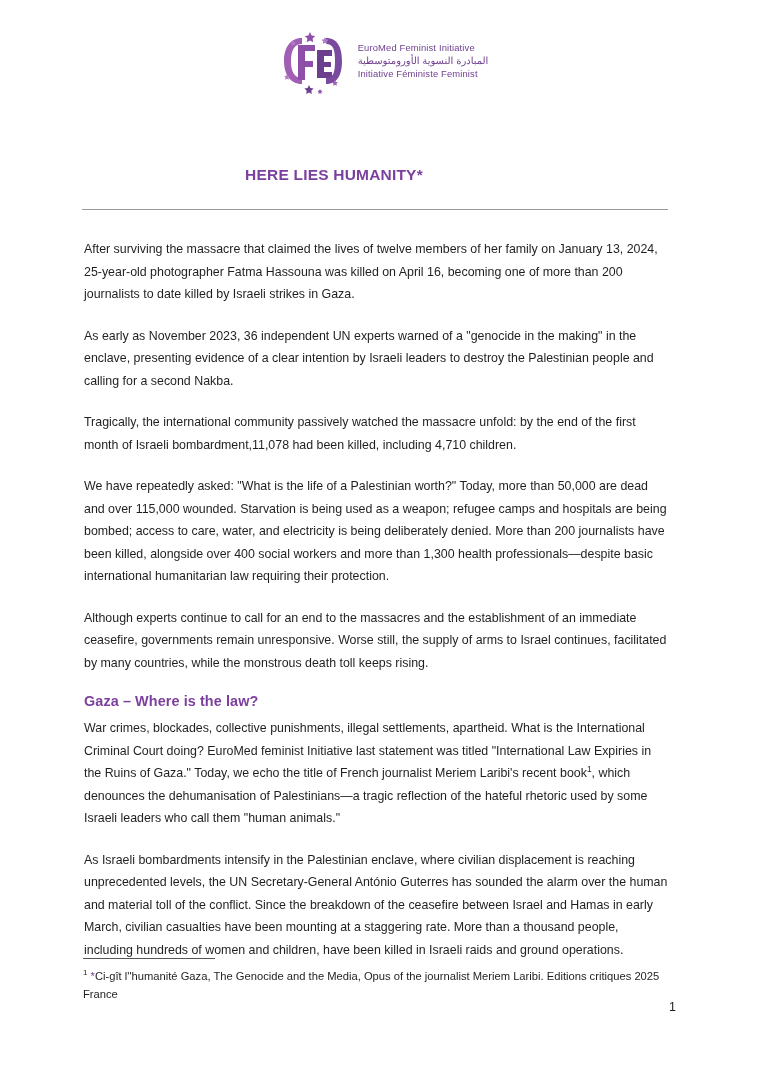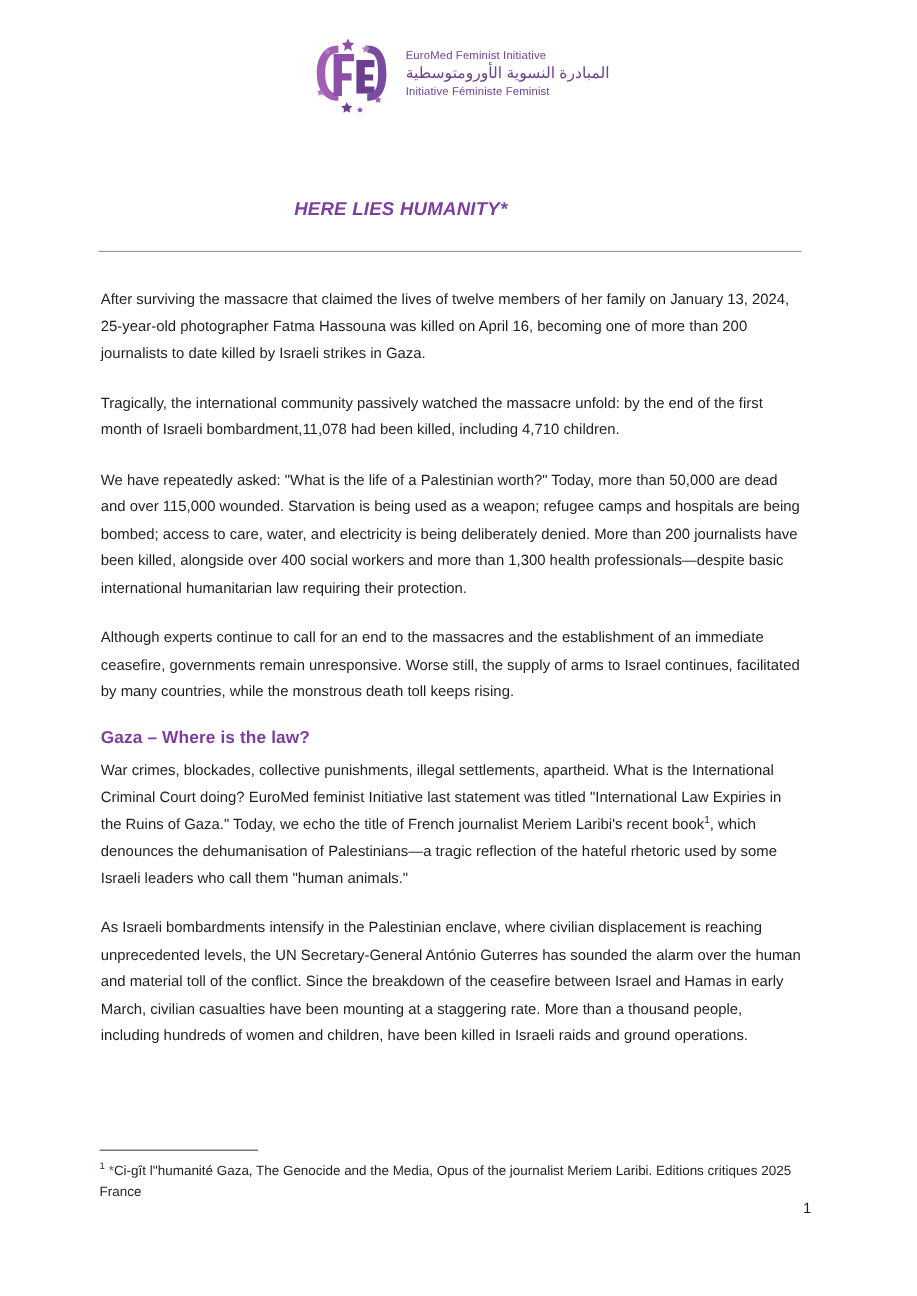--- a/index.html
+++ b/index.html
@@ -50,37 +50,36 @@
     justify-content: center;
     line-height: 1.32;
   }
   .logo-text span {
     font-size: 9.4px;
     color: #6f3f8e;
     letter-spacing: 0.15px;
     white-space: nowrap;
   }
   .logo-text span.arabic {
-    font-size: 13px;
+    font-size: 10px;
     direction: rtl;
     color: #6f3f8e;
   }
 
   
   .doc-title {
     position: absolute;
     top: 166px;
     left: 0;
     width: 668px;
     text-align: center;
     font-size: 15.5px;
     font-weight: bold;
     color: #7b3f9d;
     letter-spacing: 0.2px;
-    font-style: italic;
   }
 
   .rule {
     position: absolute;
     top: 209px;
     left: 82px;
     width: 586px;
     height: 1px;
     background: #9a9a9a;
   }
@@ -185,20 +184,21 @@
 
     </div>
   </div>
 
   <div class="doc-title">HERE LIES HUMANITY*</div>
   <div class="rule"></div>
 
   <div class="body-col">
 
     <p class="para">After surviving the massacre that claimed the lives of twelve members of her family on January 13, 2024, 25-year-old photographer Fatma Hassouna was killed on April 16, becoming one of more than 200 journalists to date killed by Israeli strikes in Gaza.</p>
+    <p class="para">As early as November 2023, 36 independent UN experts warned of a "genocide in the making" in the enclave, presenting evidence of a clear intention by Israeli leaders to destroy the Palestinian people and calling for a second Nakba.</p>
     <p class="para">Tragically, the international community passively watched the massacre unfold: by the end of the first month of Israeli bombardment,11,078 had been killed, including 4,710 children.</p>
     <p class="para">We have repeatedly asked: "What is the life of a Palestinian worth?" Today, more than 50,000 are dead and over 115,000 wounded. Starvation is being used as a weapon; refugee camps and hospitals are being bombed; access to care, water, and electricity is being deliberately denied. More than 200 journalists have been killed, alongside over 400 social workers and more than 1,300 health professionals—despite basic international humanitarian law requiring their protection.</p>
     <p class="para">Although experts continue to call for an end to the massacres and the establishment of an immediate ceasefire, governments remain unresponsive. Worse still, the supply of arms to Israel continues, facilitated by many countries, while the monstrous death toll keeps rising.</p>
 
     <h2 class="section">Gaza – Where is the law?</h2>
 
     <p class="para"><span>War crimes, blockades, collective punishments, illegal settlements, apartheid. What is the International Criminal Court doing? EuroMed feminist Initiative last statement was titled "International Law Expiries in the Ruins of Gaza." Today, we echo the title of French journalist Meriem Laribi's recent book</span><sup class="fnref">1</sup><span>, which denounces the dehumanisation of Palestinians—a tragic reflection of the hateful rhetoric used by some Israeli leaders who call them "human animals."</span></p>
 
     <p class="para">As Israeli bombardments intensify in the Palestinian enclave, where civilian displacement is reaching unprecedented levels, the UN Secretary-General António Guterres has sounded the alarm over the human and material toll of the conflict. Since the breakdown of the ceasefire between Israel and Hamas in early March, civilian casualties have been mounting at a staggering rate. More than a thousand people, including hundreds of women and children, have been killed in Israeli raids and ground operations.</p>
 

